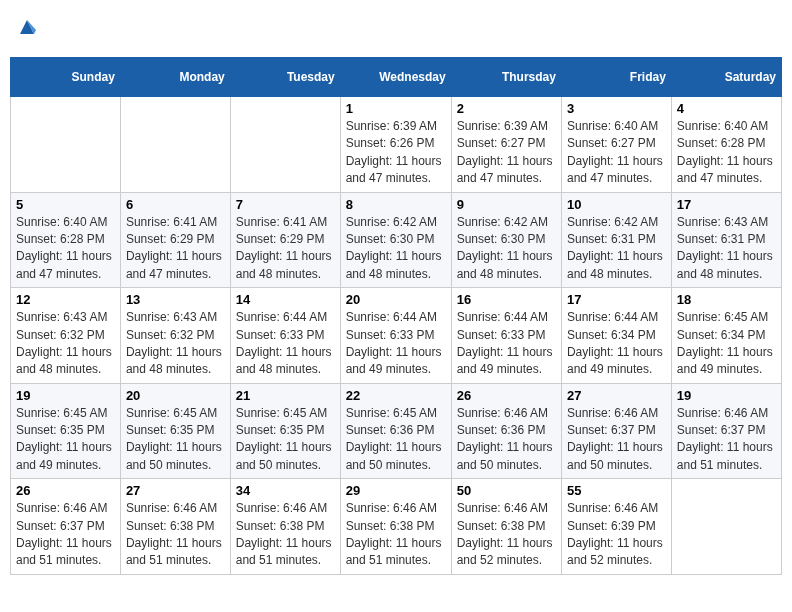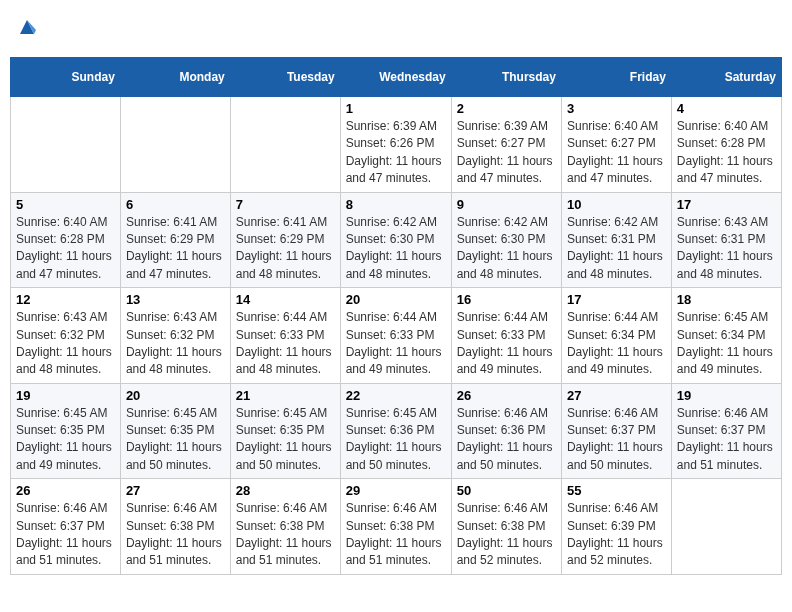--- a/index.html
+++ b/index.html
@@ -235,21 +235,21 @@
       <tr>
         <td>
           <span class="day-number">26</span>
           <div class="day-info">Sunrise: 6:46 AM<br>Sunset: 6:37 PM<br>Daylight: 11 hours<br>and 51 minutes.</div>
         </td>
         <td>
           <span class="day-number">27</span>
           <div class="day-info">Sunrise: 6:46 AM<br>Sunset: 6:38 PM<br>Daylight: 11 hours<br>and 51 minutes.</div>
         </td>
         <td>
-          <span class="day-number">28</span>
+          <span class="day-number">34</span>
           <div class="day-info">Sunrise: 6:46 AM<br>Sunset: 6:38 PM<br>Daylight: 11 hours<br>and 51 minutes.</div>
         </td>
         <td>
           <span class="day-number">29</span>
           <div class="day-info">Sunrise: 6:46 AM<br>Sunset: 6:38 PM<br>Daylight: 11 hours<br>and 51 minutes.</div>
         </td>
         <td>
           <span class="day-number">50</span>
           <div class="day-info">Sunrise: 6:46 AM<br>Sunset: 6:38 PM<br>Daylight: 11 hours<br>and 52 minutes.</div>
         </td>

